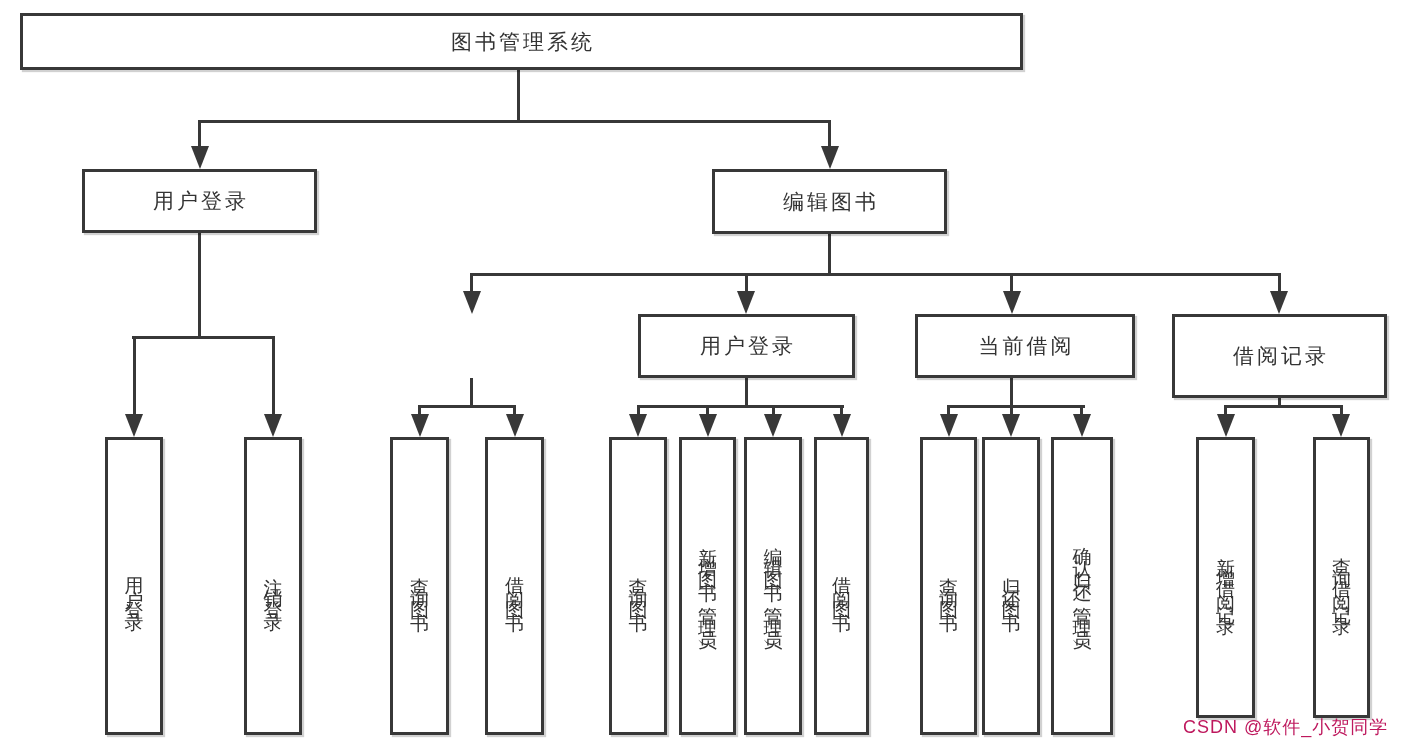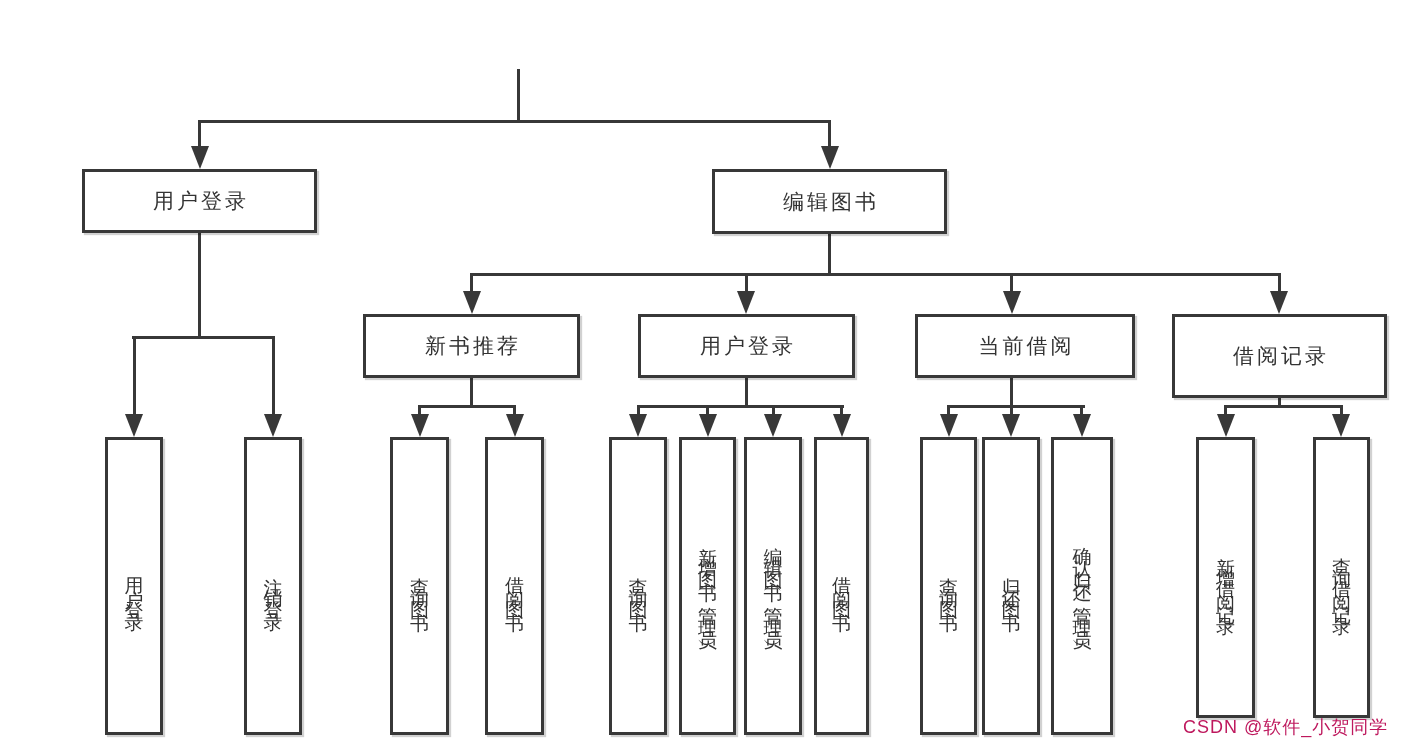--- a/index.html
+++ b/index.html
@@ -70,31 +70,31 @@
       <div class="arw" style="left: 699px; top: 414px; border-top-color: rgb(56, 56, 56);"></div>
       <div class="arw" style="left: 764px; top: 414px; border-top-color: rgb(56, 56, 56);"></div>
       <div class="arw" style="left: 833px; top: 414px; border-top-color: rgb(56, 56, 56);"></div>
       <div class="arw" style="left: 940px; top: 414px; border-top-color: rgb(56, 56, 56);"></div>
       <div class="arw" style="left: 1002px; top: 414px; border-top-color: rgb(56, 56, 56);"></div>
       <div class="arw" style="left: 1073px; top: 414px; border-top-color: rgb(56, 56, 56);"></div>
       <div class="arw" style="left: 1217px; top: 414px; border-top-color: rgb(56, 56, 56);"></div>
       <div class="arw" style="left: 1332px; top: 414px; border-top-color: rgb(56, 56, 56);"></div>
     </div>
 
+  <div class="box h" style="left:20px;top:13px;width:1003px;height:57px">
+    <span class="lbl">图书管理系统</span>
+  </div>
 
   <div class="box h" style="left:82px;top:169px;width:235px;height:64px">
     <span class="lbl">用户登录</span>
   </div>
   <div class="box h" style="left:712px;top:169px;width:235px;height:65px">
     <span class="lbl">编辑图书</span>
   </div>
 
-  <div class="box h" style="left:363px;top:314px;width:217px;height:64px">
-    <span class="lbl">新书推荐</span>
-  </div>
   <div class="box h" style="left:638px;top:314px;width:217px;height:64px">
     <span class="lbl">用户登录</span>
   </div>
   <div class="box h" style="left:915px;top:314px;width:220px;height:64px">
     <span class="lbl">当前借阅</span>
   </div>
   <div class="box h" style="left:1172px;top:314px;width:215px;height:84px">
     <span class="lbl">借阅记录</span>
   </div>
 

